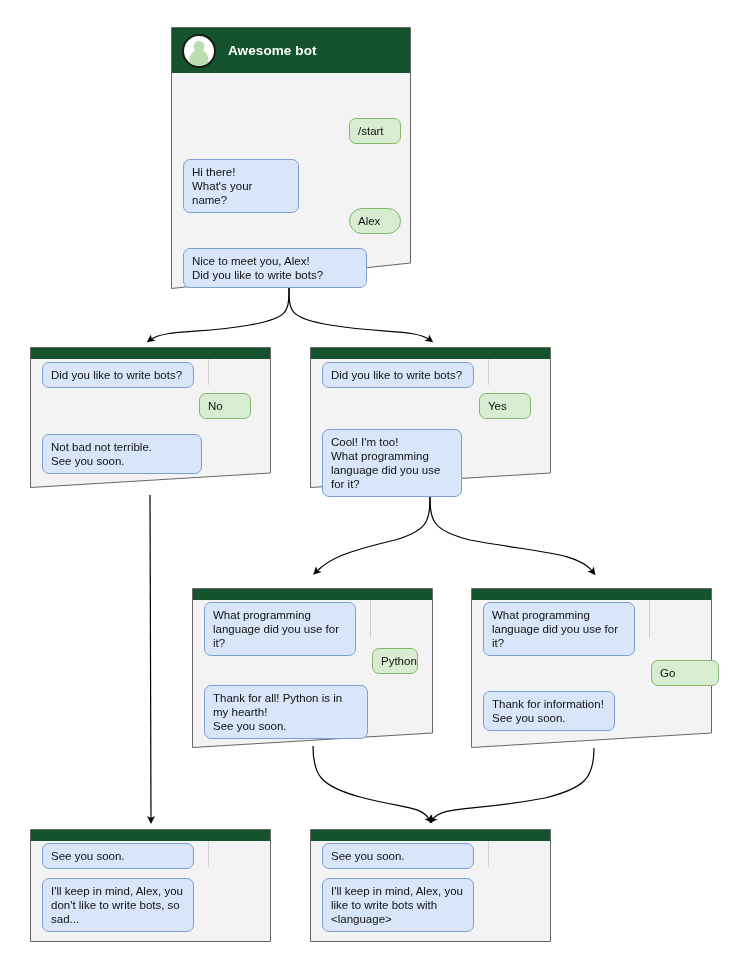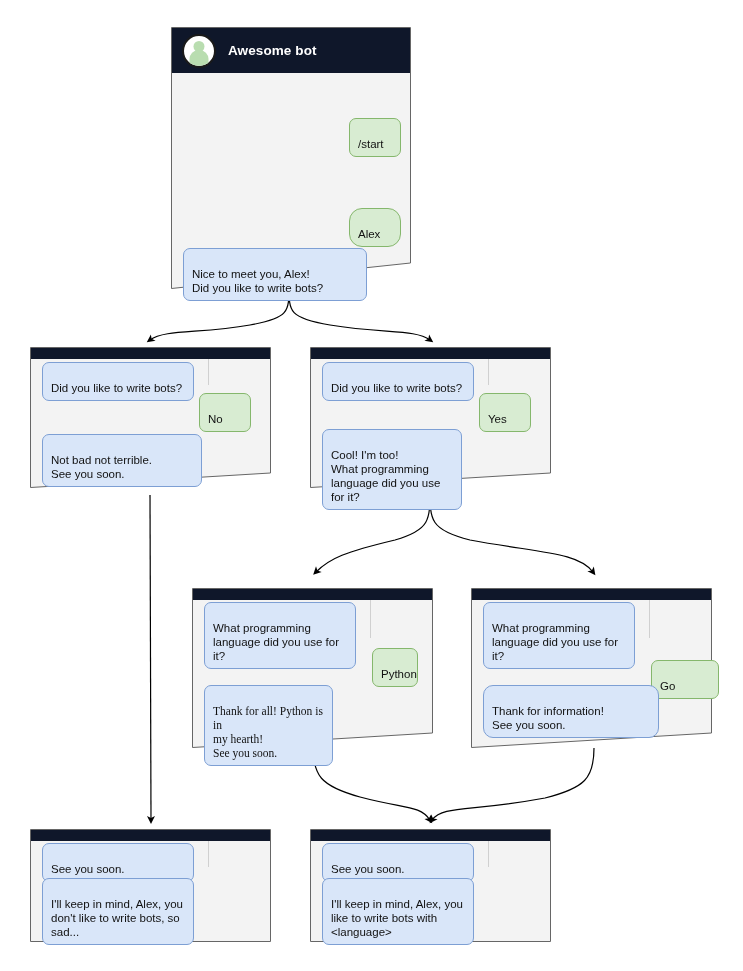--- a/index.html
+++ b/index.html
@@ -43,21 +43,21 @@
     left: 0; top: 0;
     width: 100%;
     height: 100%;
   }
   
   .node-header {
     position: absolute;
     left: 1px;
     top: 1px;
     right: 1px;
-    background: #0f172a;
+    background: #14532d;
     box-sizing: border-box;
   }
   .root .node-header {
     height: 45px;
     display: flex;
     align-items: center;
     padding-left: 10px;
   }
   .sub .node-header {
     height: 11px;
@@ -105,21 +105,21 @@
     position: absolute;
     left: 0;
     right: 0;
     box-sizing: border-box;
   }
   .bubble {
     position: absolute;
     box-sizing: border-box;
     font-size: 11.5px;
     line-height: 14px;
-    padding: 18px 8px 5px 8px;
+    padding: 5px 8px 5px 8px;
     border-radius: 7px;
     white-space: pre-line;
     color: #111111;
   }
   .bubble.bot {
     background: #d9e6f9;
     border: 1px solid #7d9fd4;
     left: 12px;
   }
   .bubble.user {
@@ -169,20 +169,22 @@
     <div class="node-inner">
       <div class="node-header">
         <div class="avatar">
           <div class="head"></div>
             <div class="body"></div>
         </div>
         <span class="bot-title">Awesome bot</span>
       </div>
       <div class="chat" style="top:46px; bottom:0;">
         <div class="bubble user" style="left:178px; top:45px; width:52px;">/start</div>
+        <div class="bubble bot" style="top:86px; width:116px;">Hi there!
+What's your name?</div>
         <div class="bubble user" style="left:178px; top:135px; width:52px;border-radius:13px;">Alex</div>
         <div class="bubble bot" style="top:175px; width:184px;">Nice to meet you, Alex!
 Did you like to write bots?</div>
       </div>
     </div>
   </div>
 
   <div class="node sub" style="left:30px; top:347px; width:241px; height:141px;">
     <svg class="node-shape" viewBox="0 0 241 141" preserveAspectRatio="none" xmlns="http://www.w3.org/2000/svg">
       <path d="M0.5,0.5 L240.5,0.5 L240.5,126 L0.5,140.5 Z" fill="#f3f3f3" stroke="#666666" stroke-width="1"></path>
@@ -220,39 +222,39 @@
     <svg class="node-shape" viewBox="0 0 241 160" preserveAspectRatio="none" xmlns="http://www.w3.org/2000/svg">
       <path d="M0.5,0.5 L240.5,0.5 L240.5,145 L0.5,159.5 Z" fill="#f3f3f3" stroke="#666666" stroke-width="1"></path>
     </svg>
     <div class="node-inner">
       <div class="node-header"></div>
       <div class="divider" style="left:178px; top:12px; height:38px;"></div>
       <div class="chat" style="top:12px; bottom:0;">
         <div class="bubble bot" style="top:2px; width:152px;">What programming
 language did you use for it?</div>
         <div class="bubble user" style="left:180px; top:48px; width:46px;">Python</div>
-        <div class="bubble bot" style="top:85px; width:129px;font-family:Liberation Serif, serif;">Thank for all! Python is in
+        <div class="bubble bot" style="top:85px; width:164px;">Thank for all! Python is in
 my hearth!
 See you soon.</div>
       </div>
     </div>
   </div>
 
   <div class="node sub" style="left:471px; top:588px; width:241px; height:160px;">
     <svg class="node-shape" viewBox="0 0 241 160" preserveAspectRatio="none" xmlns="http://www.w3.org/2000/svg">
       <path d="M0.5,0.5 L240.5,0.5 L240.5,145 L0.5,159.5 Z" fill="#f3f3f3" stroke="#666666" stroke-width="1"></path>
     </svg>
     <div class="node-inner">
       <div class="node-header"></div>
       <div class="divider" style="left:178px; top:12px; height:38px;"></div>
       <div class="chat" style="top:12px; bottom:0;">
         <div class="bubble bot" style="top:2px; width:152px;">What programming
 language did you use for it?</div>
         <div class="bubble user" style="left:180px; top:60px; width:68px;">Go</div>
-        <div class="bubble bot" style="top:85px; width:176px;border-radius:10px;">Thank for information!
+        <div class="bubble bot" style="top:91px; width:132px;">Thank for information!
 See you soon.</div>
       </div>
     </div>
   </div>
 
   <div class="node sub" style="left:30px; top:829px; width:241px; height:113px;">
     <svg class="node-shape" viewBox="0 0 241 113" preserveAspectRatio="none" xmlns="http://www.w3.org/2000/svg">
       <path d="M0.5,0.5 L240.5,0.5 L240.5,112.5 L0.5,112.5 Z" fill="#f3f3f3" stroke="#666666" stroke-width="1"></path>
     </svg>
     <div class="node-inner">

